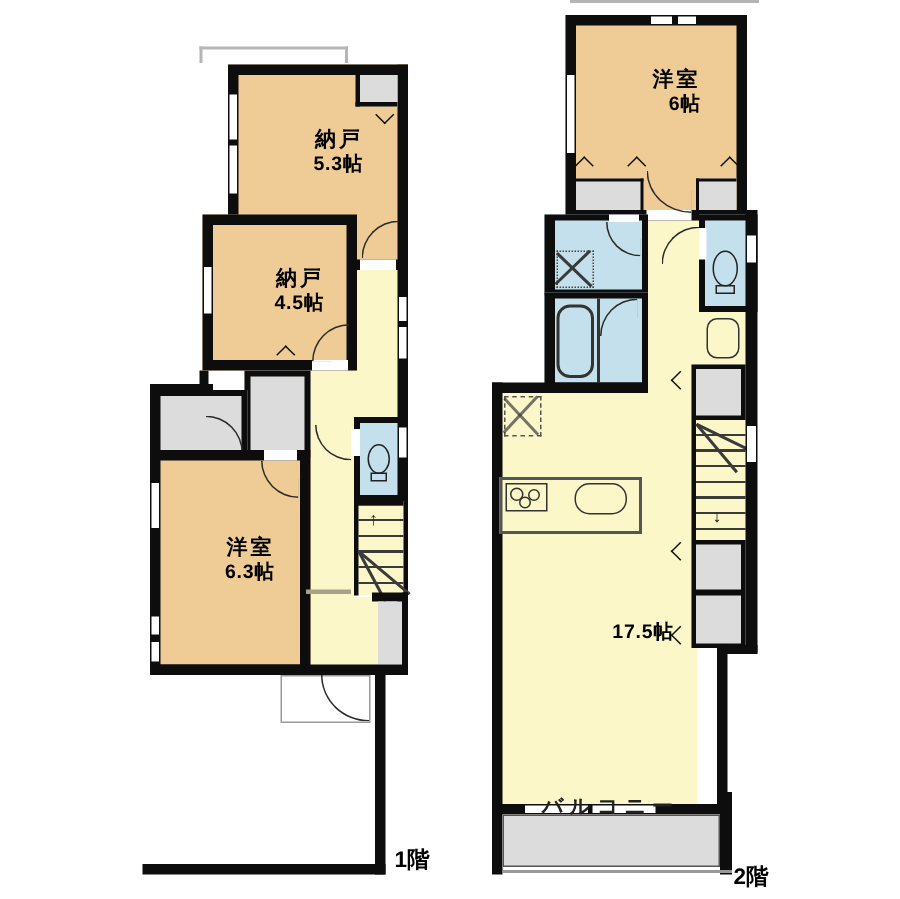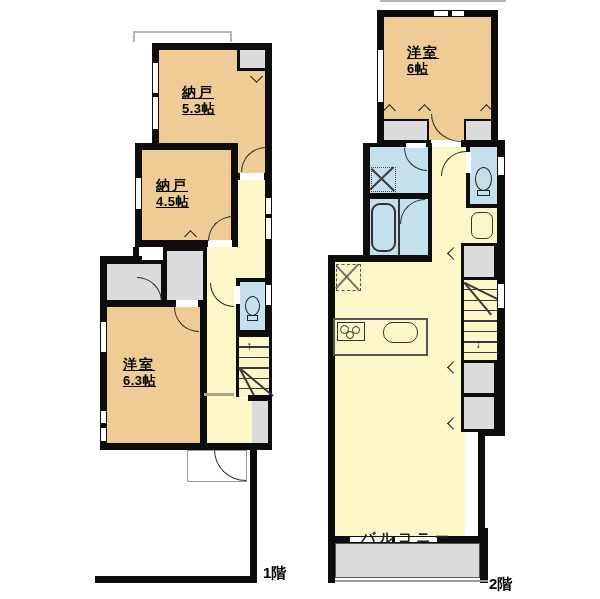--- a/index.html
+++ b/index.html
@@ -17,21 +17,21 @@
   .box{position:absolute;box-sizing:border-box;}
   .arc{position:absolute;box-sizing:border-box;border:0 solid var(--line);}
   .arc-tl{border-top-width:1.5px;border-left-width:1.5px;border-top-left-radius:100% 100%;}
   .arc-tr{border-top-width:1.5px;border-right-width:1.5px;border-top-right-radius:100% 100%;}
   .arc-bl{border-bottom-width:1.5px;border-left-width:1.5px;border-bottom-left-radius:100% 100%;}
   .mark{position:absolute;width:9px;height:9px;border:solid #111;border-width:1.8px 1.8px 0 0;box-sizing:border-box;}
   .m-up{transform:rotate(-45deg);} .m-down{transform:rotate(135deg);} .m-left{transform:rotate(-135deg);}
   .stairs{position:absolute;box-sizing:border-box;background-color:var(--yel);
     background-image:repeating-linear-gradient(to bottom,transparent 0,transparent 9px,#3a3a3a 9px,#3a3a3a 10.5px);}
   .dg{position:absolute;height:1.5px;background:#3a3a3a;transform-origin:0 0;}
-  .lbl{position:absolute;text-align:left;color:#000;line-height:1.2;text-decoration:underline;}
+  .lbl{position:absolute;text-align:right;color:#000;line-height:1.2;}
   .lbl .nm{font-size:14px;font-weight:600;letter-spacing:2px;white-space:nowrap;}
   .lbl .sz{font-size:13px;font-weight:600;letter-spacing:0.5px;white-space:nowrap;}
   .ldk .nm{letter-spacing:7px;font-size:15px;}
   .flabel{position:absolute;font-size:15px;font-weight:600;color:#000;white-space:nowrap;}
   .balc-lbl{position:absolute;font-size:14px;font-weight:600;letter-spacing:4px;color:#222;text-align:center;}
   .tbowl{border:1.5px solid #222;border-radius:50%;box-sizing:border-box;}
   .ttank{border:1.5px solid #222;box-sizing:border-box;}
   .circ{position:absolute;border:1.3px solid #333;border-radius:50%;box-sizing:border-box;}
   .arrw{font-size:12px;color:#222;line-height:1;}
 </style>
@@ -205,18 +205,19 @@
     <div class="abs blk" style="left:328px;top:536px;width:7px;height:47px"></div>
     <div class="abs blk" style="left:480px;top:528px;width:8px;height:55px"></div>
     <div class="box gry" style="left:335px;top:543px;width:145px;height:35px;border:1px solid #555"></div>
     <div class="abs" style="left:335px;top:580px;width:153px;height:2px;background:#999"></div>
 
     <div class="lbl" style="left:407px;top:44px;width:60px">
       <div class="nm">洋室</div>
       <div class="sz">6帖</div>
     </div>
     <div class="lbl ldk" style="left:349px;top:413px;width:100px">
+      <div class="sz">17.5帖</div>
     </div>
     <div class="balc-lbl" style="left:352px;top:529px;width:110px">バルコニー</div>
     <div class="flabel" style="left:489px;top:575px">2階</div>
   </div>
 
 </div>
 
 </body></html>

